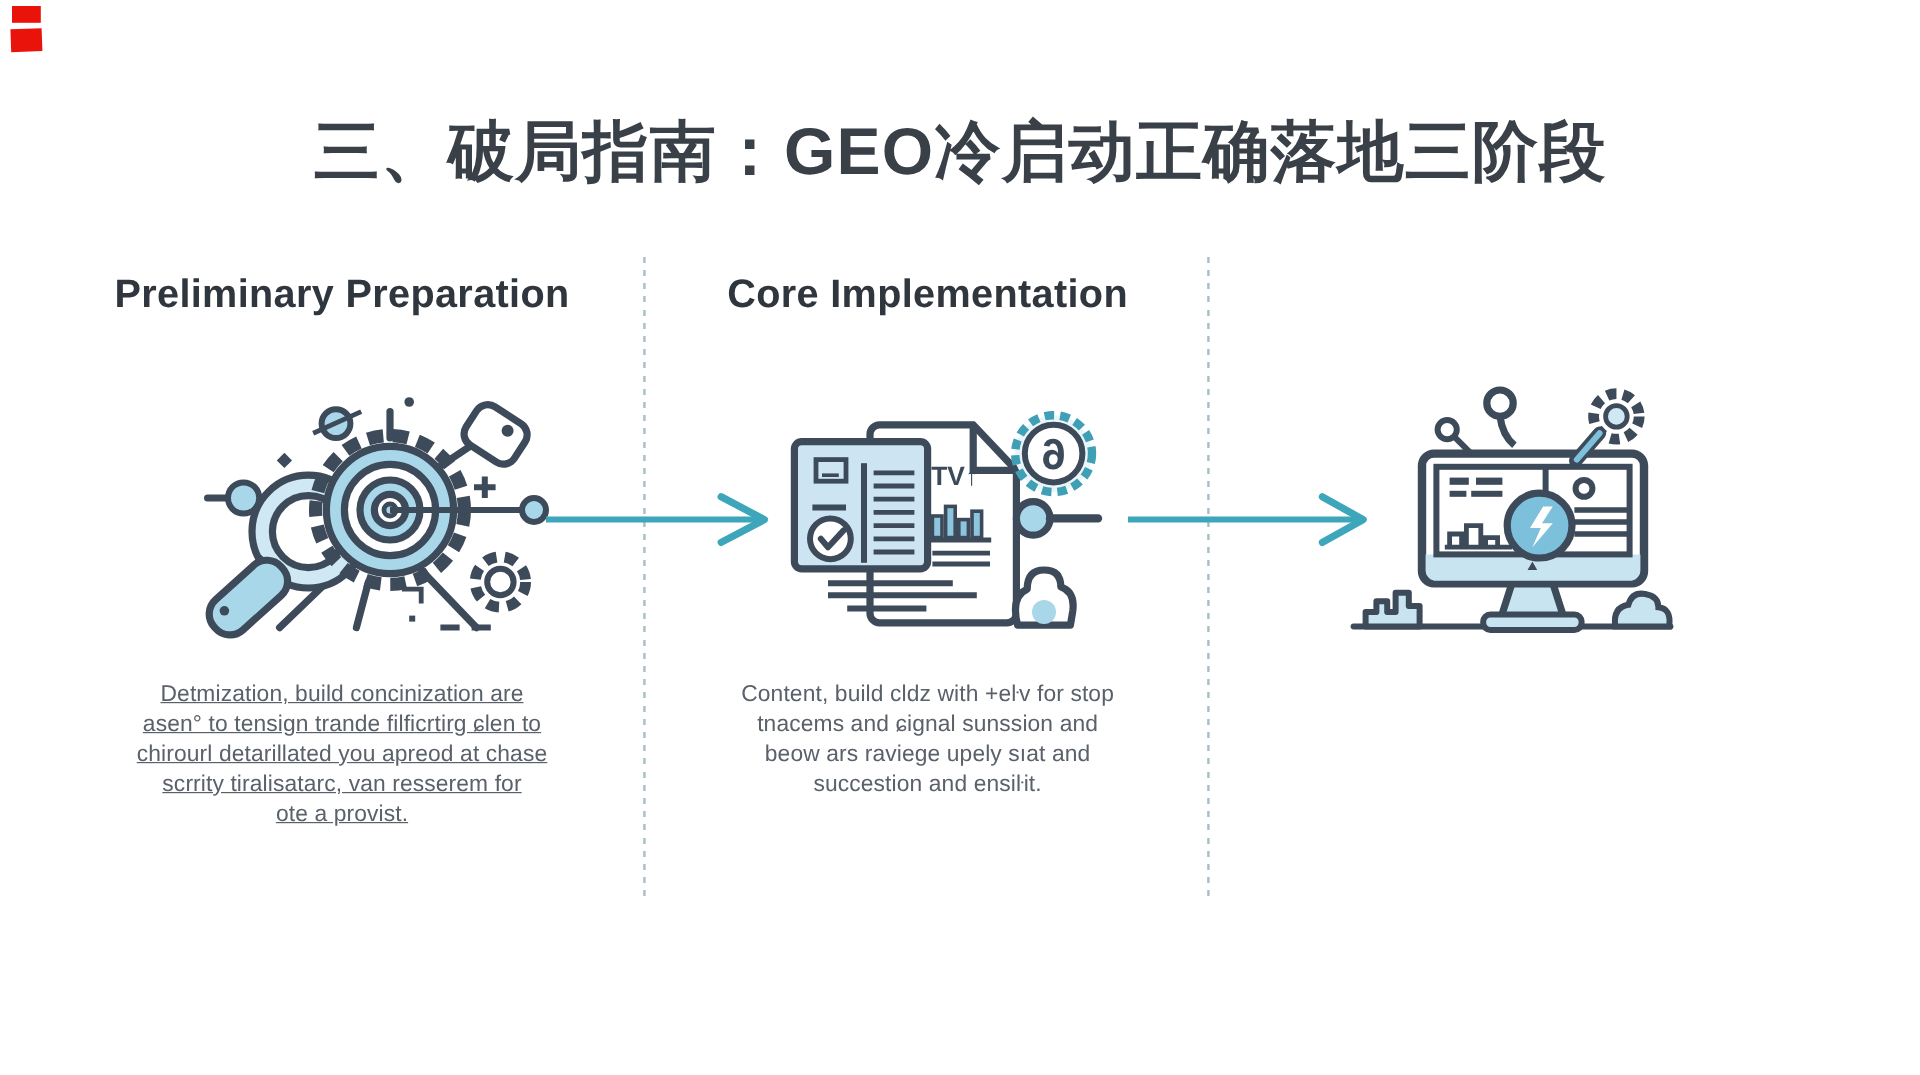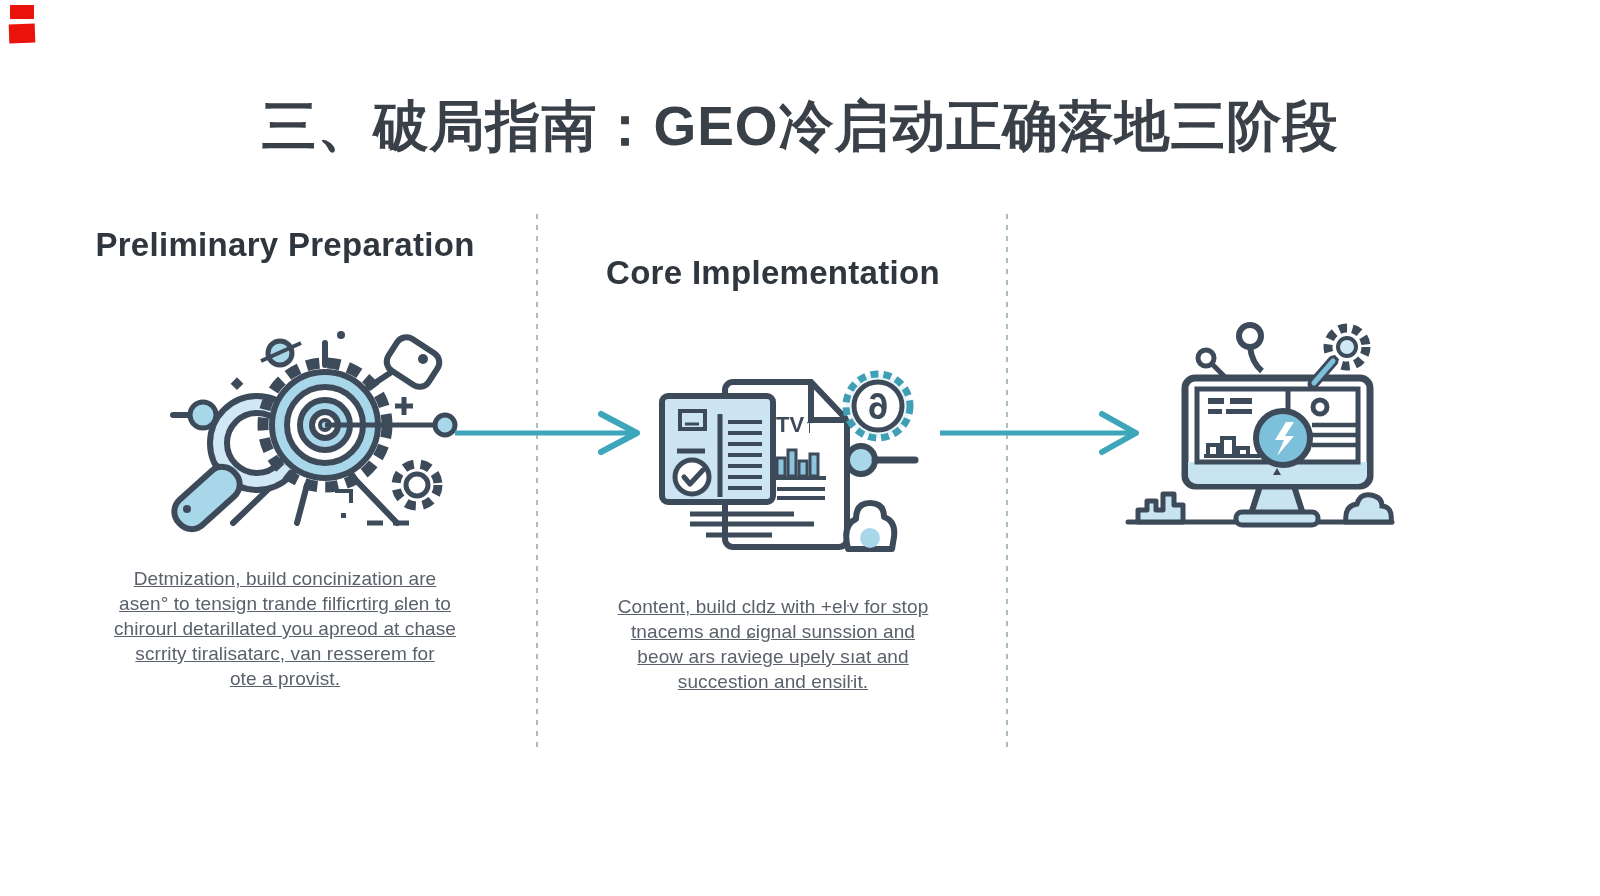--- a/index.html
+++ b/index.html
@@ -24,36 +24,36 @@
 
   .divider {
     position:absolute; top:214px; width:2px; height:534px;
     background:repeating-linear-gradient(to bottom,#a9bdc5 0 5px,transparent 5px 11px);
   }
   .divider.d1 { left:536px; }
   .divider.d2 { left:1006px; }
 
   .col { position:absolute; top:218px; height:540px; }
   .col.c1 { left:65px;  width:440px; }
-  .col.c2 { left:553px; width:440px;margin-top:28px; }
+  .col.c2 { left:553px; width:440px; }
   .col.c3 { left:1028px;width:450px; }
 
   .col-heading {
     position:absolute; top:8px; left:0; width:100%;
     text-align:center; font-size:33px; font-weight:600;
     color:#30363e; letter-spacing:0.3px; white-space:nowrap;
   }
 
   .col-desc {
     position:absolute; top:348px;
     text-align:center; white-space:pre-line;
     font-size:19px; line-height:25px; color:#5a616b; letter-spacing:0.1px;
   }
   .c1 .col-desc { left:10px;  width:420px;text-decoration:underline; }
-  .c2 .col-desc { left:30px;  width:380px;text-decoration:underline; }
+  .c2 .col-desc { left:30px;  width:380px; }
   .c3 .col-desc { left:15px;  width:420px; }
 
   .icon-svg { position:absolute; }
   .c1 .icon-svg { left:90px; top:95px; }
   .c2 .icon-svg { left:77px; top:100px; }
   .c3 .icon-svg { left:72px; top:92px; }
 
   .arrow-svg { position:absolute; top:409px; }
   .arrow-svg.a1 { left:447px; }
   .arrow-svg.a2 { left:932px; }

